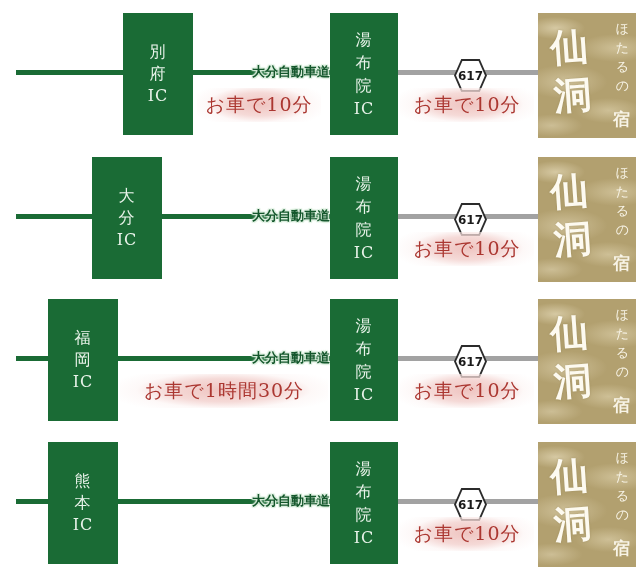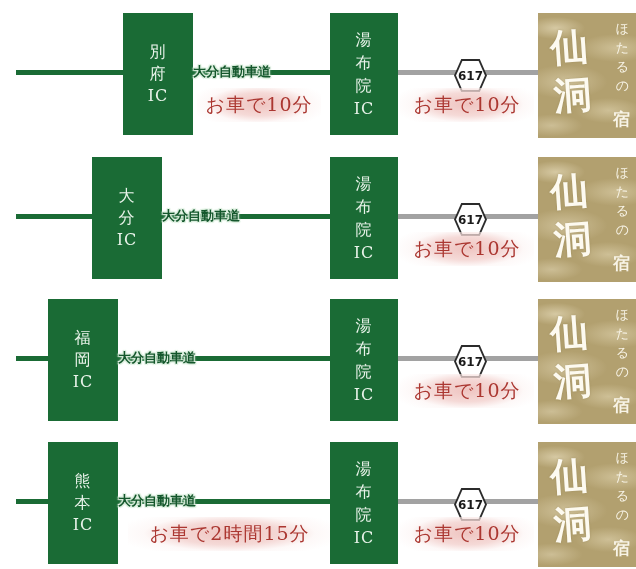--- a/index.html
+++ b/index.html
@@ -23,21 +23,21 @@
   }
   .vtext{white-space:pre-line;display:block;text-align:center;line-height:22px;letter-spacing:1px;}
   .start-ic{width:70px;}
   .r1 .start-ic{left:123px}.r2 .start-ic{left:92px}.r3 .start-ic{left:48px}.r4 .start-ic{left:48px}
   .mid-ic{left:330px;width:68px;}
   .mid-ic .vtext{line-height:23px;}
 
   
   .hw-label{
     position:absolute;top:50px;height:18px;line-height:18px;
-    font-size:13px;font-weight:bold;color:#14572c;text-align:left;
+    font-size:13px;font-weight:bold;color:#14572c;text-align:right;
     text-shadow:1px 1px 1px #d7ecda,-1px -1px 1px #d7ecda,1px -1px 1px #d7ecda,-1px 1px 1px #d7ecda,0 0 3px #e6f4e8;
   }
   .r1 .hw-label{left:193px;width:137px}
   .r2 .hw-label{left:162px;width:168px}
   .r3 .hw-label{left:118px;width:212px}
   .r4 .hw-label{left:118px;width:212px}
 
   
   .band{
     position:absolute;top:75px;height:34px;
@@ -176,20 +176,21 @@
 
   <div class="row r3">
     <div class="hline green"></div>
     <div class="hline gray"></div>
     <div class="icbox start-ic">
         <span class="vtext">福
 岡
 IC</span>
       </div>
     <div class="hw-label">大分自動車道</div>
+    <div class="band band-left">お車で1時間30分</div>
     <div class="icbox mid-ic">
         <span class="vtext">湯
 布
 院
 IC</span>
       </div>
     <div class="badge">
       <div class="hex-outer">
         <div class="hex-inner">617</div>
       </div>
@@ -212,21 +213,20 @@
 
   <div class="row r4">
     <div class="hline green"></div>
     <div class="hline gray"></div>
     <div class="icbox start-ic">
         <span class="vtext">熊
 本
 IC</span>
       </div>
     <div class="hw-label">大分自動車道</div>
-    <div class="band band-left">お車で2時間15分</div>
     <div class="icbox mid-ic">
         <span class="vtext">湯
 布
 院
 IC</span>
       </div>
     <div class="badge">
       <div class="hex-outer">
         <div class="hex-inner">617</div>
       </div>

